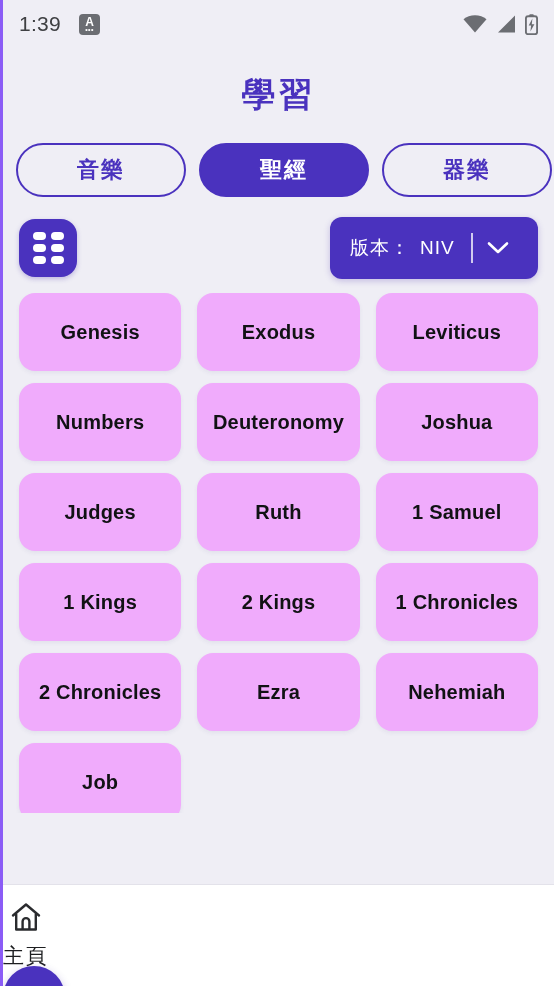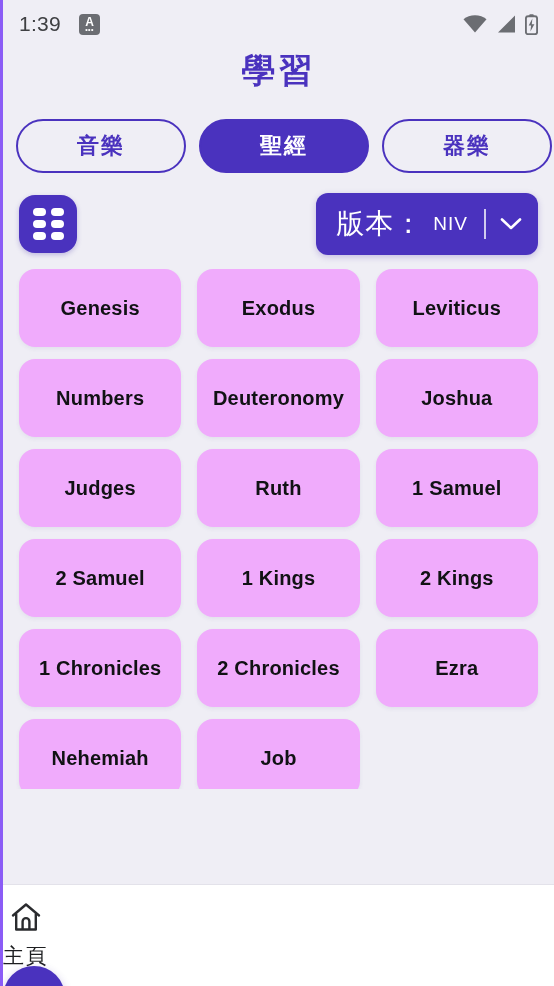--- a/index.html
+++ b/index.html
@@ -68,20 +68,21 @@
   }
   .status-icons svg { display: block; }
 
   
   .page-title {
     text-align: center;
     font-size: 34px;
     font-weight: 700;
     color: #4a32be;
     letter-spacing: 3px;
+    margin-top: 24px;
     height: 44px;
     line-height: 44px;
   }
 
   
   .tab-strip {
     display: flex;
     gap: 13px;
     padding: 0 13px;
     margin-top: 25px;
@@ -152,21 +153,21 @@
     border-radius: 12px;
     background: #4a32be;
     color: #fff;
     display: flex;
     align-items: center;
     padding: 0 16px 0 20px;
     gap: 10px;
     box-shadow: 0 2px 6px rgba(70,45,170,.25);
   }
   .version-label {
-    font-size: 28px;
+    font-size: 19px;
     font-weight: 400;
     letter-spacing: 1px;
     white-space: nowrap;
   }
   .version-value {
     font-size: 19px;
     font-weight: 400;
     letter-spacing: 1px;
   }
   .version-divider {
@@ -322,21 +323,20 @@
     <div class="book-grid">
       <div class="book-card">Genesis</div>
       <div class="book-card">Exodus</div>
       <div class="book-card">Leviticus</div>
       <div class="book-card">Numbers</div>
       <div class="book-card">Deuteronomy</div>
       <div class="book-card">Joshua</div>
       <div class="book-card">Judges</div>
       <div class="book-card">Ruth</div>
       <div class="book-card">1 Samuel</div>
-      <div class="book-card">2 Samuel</div>
       <div class="book-card">1 Kings</div>
       <div class="book-card">2 Kings</div>
       <div class="book-card">1 Chronicles</div>
       <div class="book-card">2 Chronicles</div>
       <div class="book-card">Ezra</div>
       <div class="book-card">Nehemiah</div>
       <div class="book-card">Job</div>
 
     </div>
   </div>

